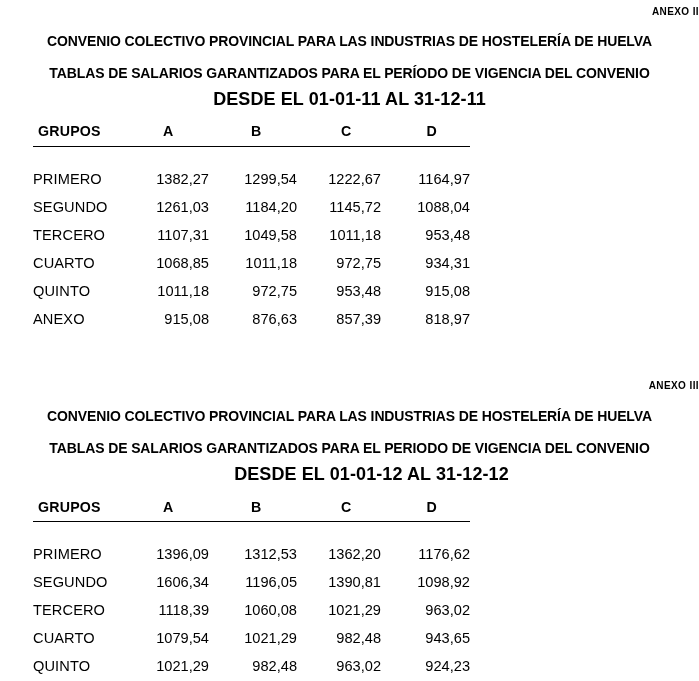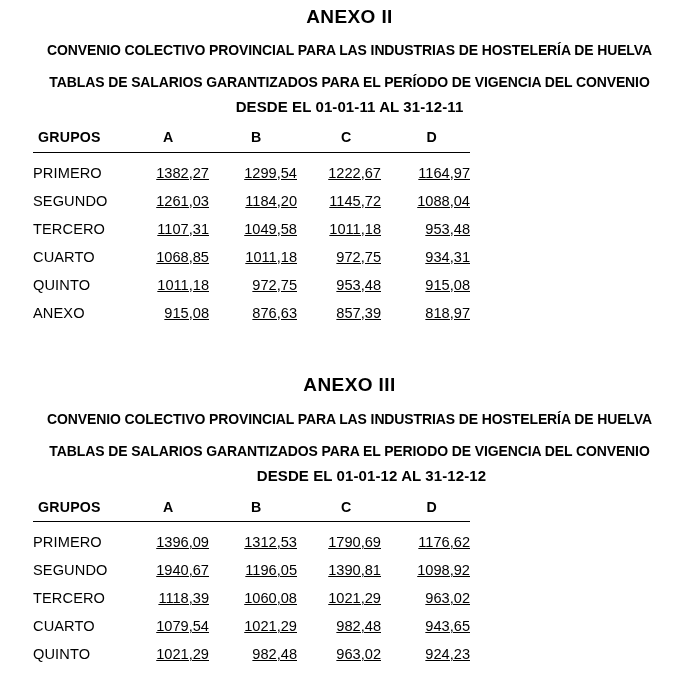--- a/index.html
+++ b/index.html
@@ -17,43 +17,43 @@
   .page {
     width: 699px;
     height: 681px;
     position: relative;
     box-sizing: border-box;
     padding: 0;
   }
 
   
   .annex-title {
-    text-align: center;
-    font-weight: bold;
-    font-size: 19px;
+    text-align: right;
+    font-weight: bold;
+    font-size: 10px;
     letter-spacing: 0.4px;
     line-height: 1;
   }
   .heading-line {
     text-align: center;
     font-weight: bold;
     font-size: 14.2px;
     letter-spacing: -0.1px;
     line-height: 1;
     transform: scaleX(0.985);
     transform-origin: center;
     white-space: nowrap;
   }
   .heading-line.sub {
     font-size: 14.2px;
   }
   .date-line {
     text-align: center;
     font-weight: bold;
-    font-size: 15px;
+    font-size: 18px;
     letter-spacing: 0.1px;
     line-height: 1;
     white-space: nowrap;
   }
 
   
   .table-wrap {
     position: relative;
     width: 654px;
   }
@@ -93,31 +93,30 @@
   }
   table.salary thead th.h-a { padding-right: 22px; }
   table.salary thead th.h-b { padding-right: 20px; }
   table.salary thead th.h-c { padding-right: 16px; }
   table.salary thead th.h-d { padding-right: 5px; }
 
   table.salary tbody tr td {
     height: 28px;
   }
   table.salary tbody tr:first-child td {
-    padding-top: 13px;
+    padding-top: 25px;
   }
   td.grp {
     text-align: left;
     letter-spacing: 0.1px;
     white-space: nowrap;
   }
   td.num {
     text-align: right;
     white-space: nowrap;
-    text-decoration: underline;
   }
   td.num.pad-a { padding-right: 13px; }
   td.num.pad-b { padding-right: 13px; }
   td.num.pad-c { padding-right: 17px; }
   td.num.pad-d { padding-right: 0px; }
 
   
   .sec1-annex   { padding-top: 7px; }
   .sec1-h1      { padding-top: 17px; }
   .sec1-h2      { padding-top: 18px; }
@@ -232,26 +231,26 @@
           <th class="h-col h-b">B</th>
           <th class="h-col h-c">C</th>
           <th class="h-col h-d">D</th>
         </tr>
       </thead>
       <tbody>
         <tr>
           <td class="grp">PRIMERO</td>
           <td class="num pad-a">1396,09</td>
           <td class="num pad-b">1312,53</td>
-          <td class="num pad-c">1790,69</td>
+          <td class="num pad-c">1362,20</td>
           <td class="num pad-d">1176,62</td>
         </tr>
         <tr>
           <td class="grp">SEGUNDO</td>
-          <td class="num pad-a">1940,67</td>
+          <td class="num pad-a">1606,34</td>
           <td class="num pad-b">1196,05</td>
           <td class="num pad-c">1390,81</td>
           <td class="num pad-d">1098,92</td>
         </tr>
         <tr>
           <td class="grp">TERCERO</td>
           <td class="num pad-a">1118,39</td>
           <td class="num pad-b">1060,08</td>
           <td class="num pad-c">1021,29</td>
           <td class="num pad-d">963,02</td>

